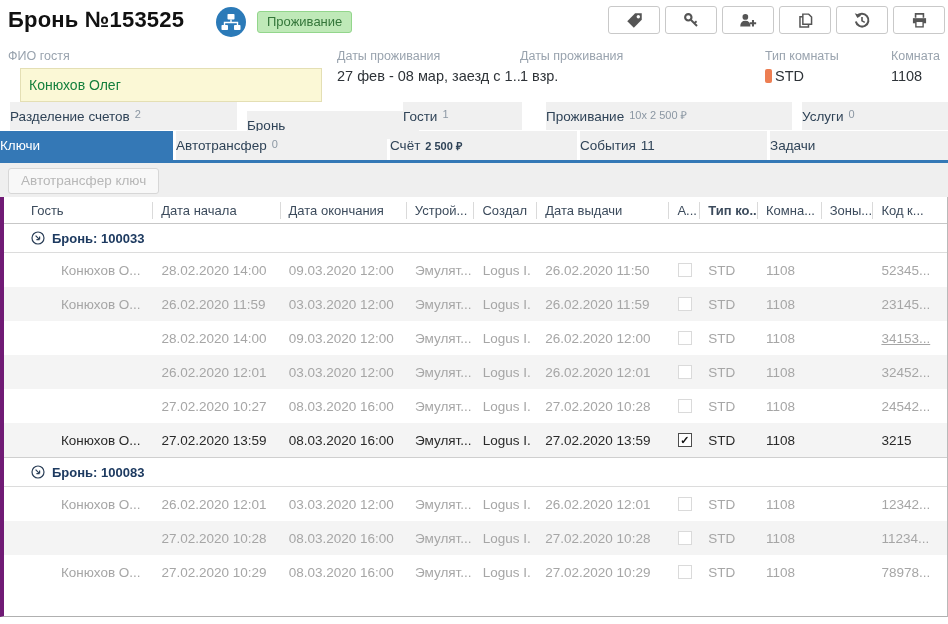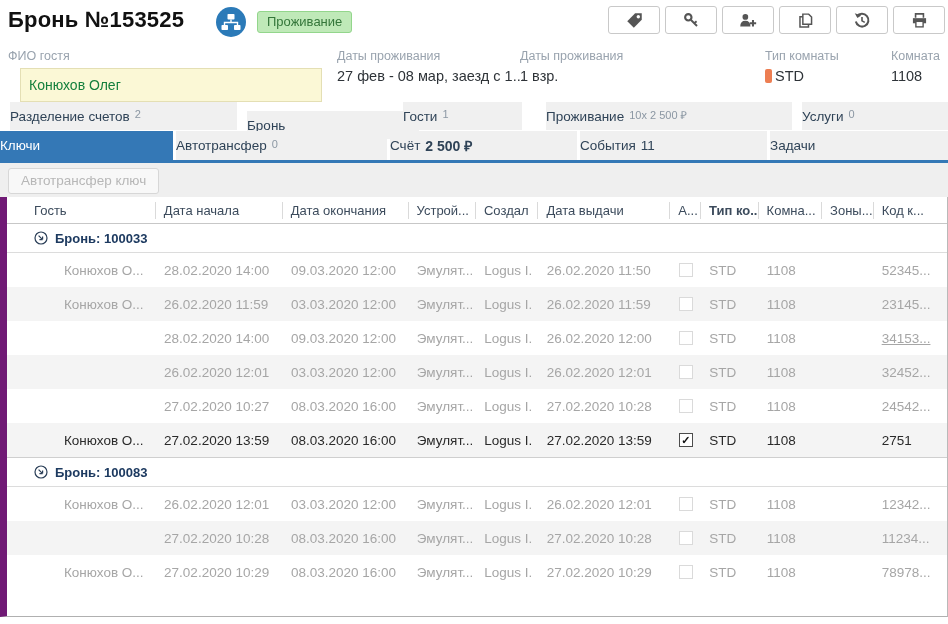--- a/index.html
+++ b/index.html
@@ -24,32 +24,32 @@
   .field .val { font-size:14.5px; color:#2e3338; white-space:nowrap; display:flex; align-items:center; }
   .guest-input { width:302px; height:25px; background:#fbf8d6; border:1px solid #e4dfb4;
     font-size:14px; color:#15803d; padding:16px 8px; outline:none; font-family:"Liberation Sans",sans-serif;margin-left:12px; }
   .type-swatch { display:inline-block; width:7px; height:14px; border-radius:2px; margin-right:3px; }
 
   
   .tabs { position:relative; height:61px; }
   .tab { position:absolute; height:28px; background:#f0f0f0; display:flex; align-items:center;
     font-size:13.5px; color:#2f4357; cursor:pointer; white-space:nowrap; }
   .tab .cnt { font-size:11px; color:#8b97a3; margin-left:5px; position:relative; top:-2px; }
-  .tab .cnt.strong { font-size:14px; color:#2f4357; font-weight:700; top:0; }
+  .tab .cnt.strong { font-size:11px; color:#2f4357; font-weight:700; top:0; }
   .tab.active { background:#3478b6; color:#fff; }
   .tabline { position:absolute; left:0; top:58px; width:948px; height:3px; background:#3478b6; }
 
   
   .action-strip { position:relative; height:34px; background:#efefef; }
   .annul-btn { position:absolute; left:8px; top:5px; padding:4px 12px 5px; background:#f8f8f8;
     border:1px solid #d7d7d7; border-radius:3px; color:#b7b7b7; font-size:13.5px;
     font-family:"Liberation Sans",sans-serif; }
 
   
-  .tbl { width:948px; border-left:7px solid #701a75; border-right:1px solid #b9b9b9;
+  .tbl { width:948px; border-left:4px solid #701a75; border-right:1px solid #b9b9b9;
     border-bottom:1px solid #b0b0b0; }
   .thead { display:flex; height:27px; align-items:center; border-bottom:1px solid #c7c7c7; }
   .th { font-size:13px; color:#3c4b5c; padding-left:8px; border-right:1px solid #dadada;
     height:17px; line-height:17px; white-space:nowrap; overflow:hidden; }
   .th:first-child { padding-left:27px; }
   .th:last-child { border-right:none; }
   .group + .group { border-top:1px solid #cfcfcf; }
   .grow { height:29px; display:flex; align-items:center; padding-left:27px; gap:7px;
     font-weight:700; color:#1d3a60; font-size:13px; border-bottom:1px solid #dcdcdc;
     background:#fff; cursor:pointer; }
@@ -316,21 +316,21 @@
           <div class="cell" style="width: 127px;">08.03.2020 16:00</div>
           <div class="cell" style="width: 68px;">Эмулят...</div>
           <div class="cell" style="width: 63px;">Logus I.</div>
           <div class="cell" style="width: 133px;">27.02.2020 13:59</div>
           <div class="cell cbcell" style="width: 31px;">
             <div class="cb checked">✓</div>
           </div>
           <div class="cell" style="width: 58px;">STD</div>
           <div class="cell" style="width: 64px;">1108</div>
           <div class="cell" style="width: 52px;"></div>
-          <div class="cell" style="width: 74px;">2751</div>
+          <div class="cell" style="width: 74px;">3215</div>
         </div>
       </div>
       <div class="group">
         <div class="grow">
           <span>
             <svg width="14" height="14" viewBox="0 0 14 14" style="display:block">
               <circle cx="7" cy="7" r="6" fill="none" stroke="#2a3e57" stroke-width="1.2"></circle>
               <path d="M4.6 4.6 L8.6 8.6 M8.6 8.6 V5.4 M8.6 8.6 H5.4" stroke="#2a3e57" stroke-width="1.2" fill="none"></path>
             </svg>
           </span>

